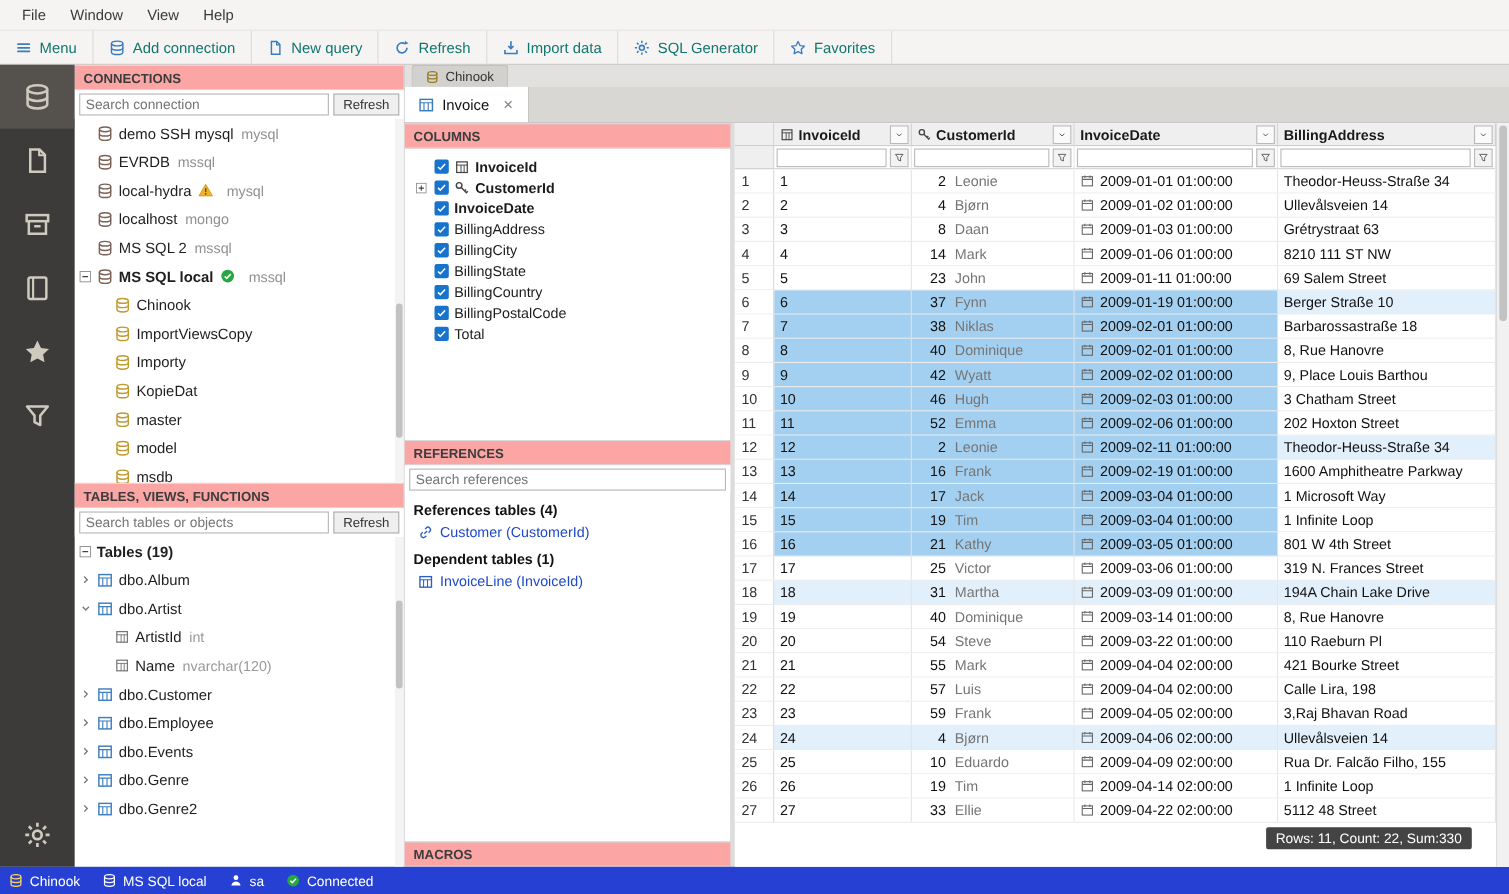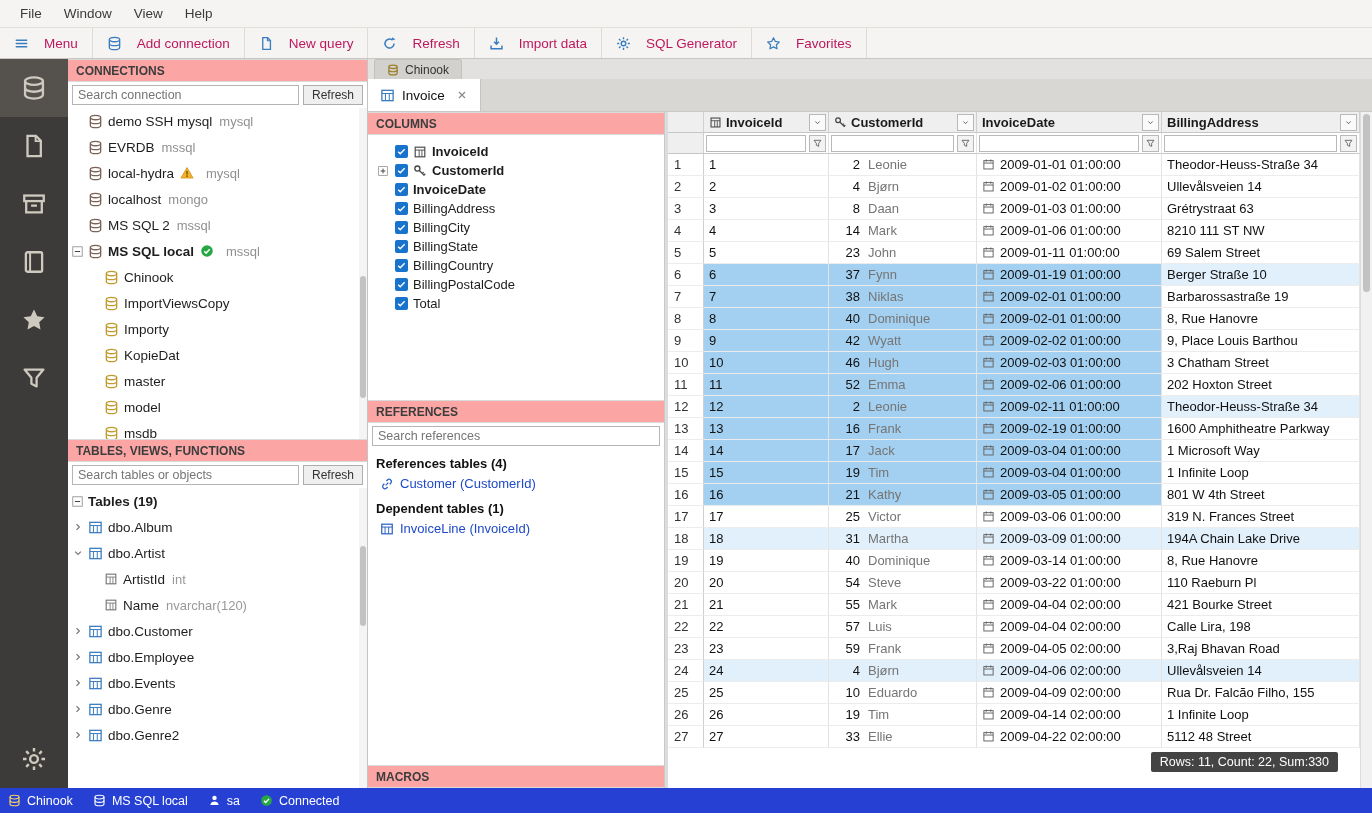--- a/index.html
+++ b/index.html
@@ -16,21 +16,21 @@
   .wc { width:22px; height:22px; border-radius:50%; display:flex; align-items:center; justify-content:center; }
   .wc-min-glyph { width:10px; border-bottom:2px solid #d8d8d8; display:block; margin-top:6px; }
   .wc-max-glyph { width:9px; height:9px; border:1.4px solid #d8d8d8; display:block; }
   .wc-close { background:#e95420; }
   .wc-close .ic { width:12px; height:12px; }
 
   
   .menubar { height:28px; background:#f5f4f2; display:flex; align-items:center; padding-left:10px; gap:2px; border-bottom:1px solid #e3e0dc; flex:0 0 auto; }
   .menu-item { padding:3px 10px; font-size:13.5px; color:#3a3a3a; }
   .toolbar { height:31px; background:#f5f4f2; border-bottom:1px solid #c9c6c2; display:flex; align-items:stretch; flex:0 0 auto; }
-  .tb-item { display:flex; align-items:center; gap:15px; padding:0 14px; font-size:13.5px; color:#be185d; border-right:1px solid #dedad6; }
+  .tb-item { display:flex; align-items:center; gap:7px; padding:0 14px; font-size:13.5px; color:#0f766e; border-right:1px solid #dedad6; }
   .tb-item .ic { width:15px; height:15px; color:#3a7dbf; }
 
   
   .main { flex:1; display:flex; min-height:0; }
   .rail { width:68px; background:#3d3b39; display:flex; flex-direction:column; align-items:center; flex:0 0 auto; }
   .rail-item { width:68px; height:58px; display:flex; align-items:center; justify-content:center; color:#cfcabf; }
   .rail-item.active { background:#55524e; }
   .rail-item.bottom { margin-top:auto; }
   .rail-item .ic { width:26px; height:26px; }
 
@@ -887,21 +887,21 @@
                   <span class="fkv">38</span>
                   <span class="fkn">Niklas</span>
                 </div>
     <div class="g-cell g-date sel">
                   <svg class="ic " viewBox="0 0 16 16">
                     <rect x="2.3" y="3.2" width="11.4" height="10.3" fill="none" stroke="currentColor" stroke-width="1.2"></rect>
                     <path d="M2.3 6.2h11.4M5.2 1.8v2.8M10.8 1.8v2.8" stroke="currentColor" stroke-width="1.2" fill="none"></path>
                   </svg>
                   <span>2009-02-01 01:00:00</span>
                 </div>
-    <div class="g-cell">Barbarossastraße 19</div>
+    <div class="g-cell">Barbarossastraße 18</div>
   </div>
               <div class="g-row">
     <div class="g-cell g-rownum">8</div>
     <div class="g-cell sel">8</div>
     <div class="g-cell sel">
                   <span class="fkv">40</span>
                   <span class="fkn">Dominique</span>
                 </div>
     <div class="g-cell g-date sel">
                   <svg class="ic " viewBox="0 0 16 16">

